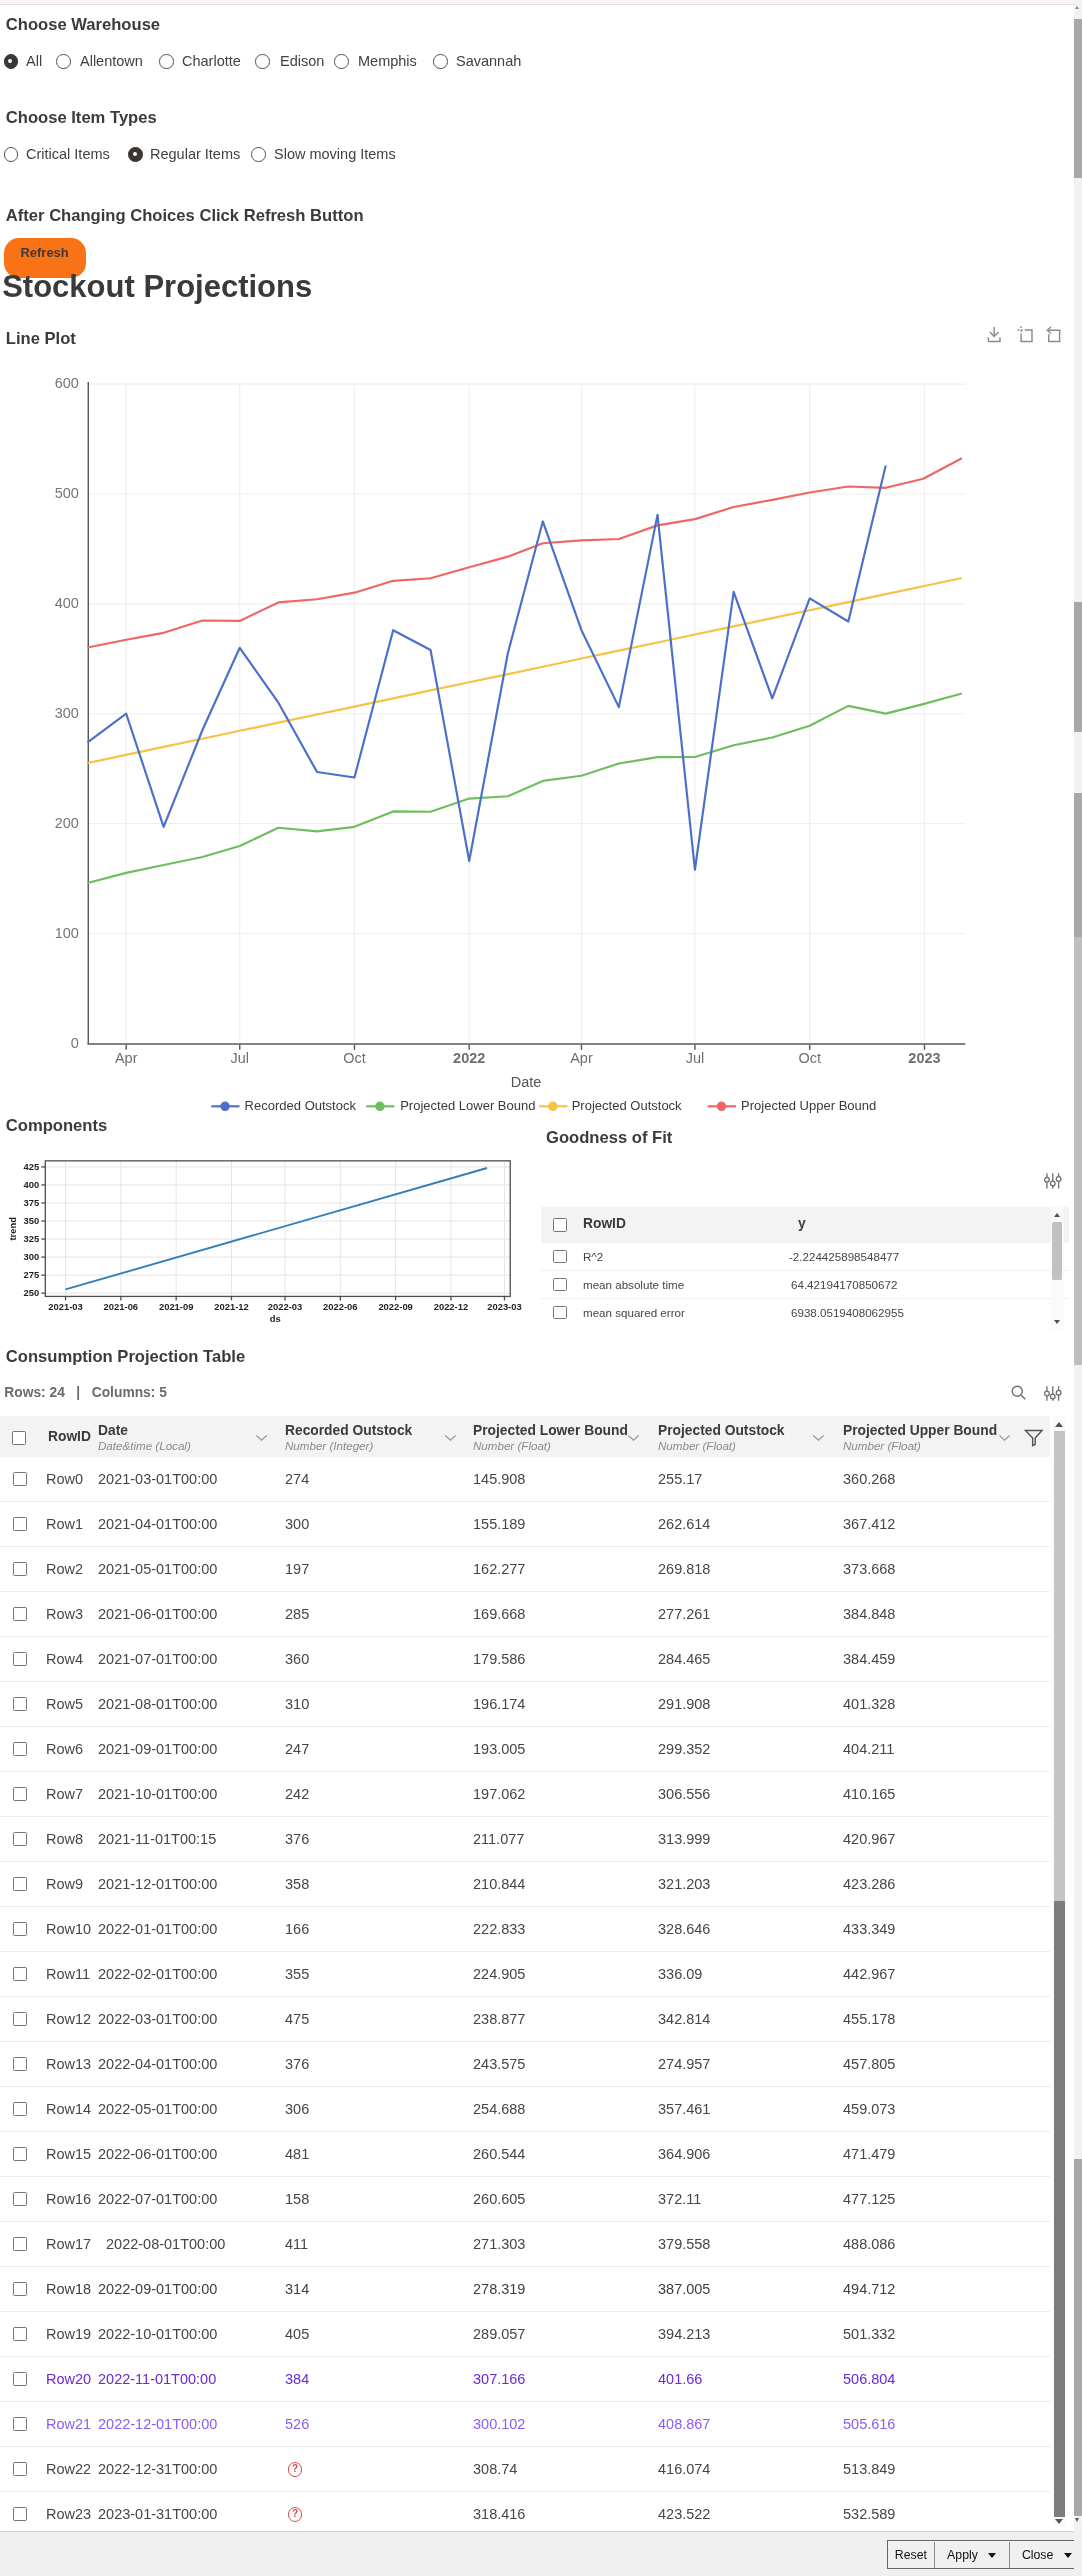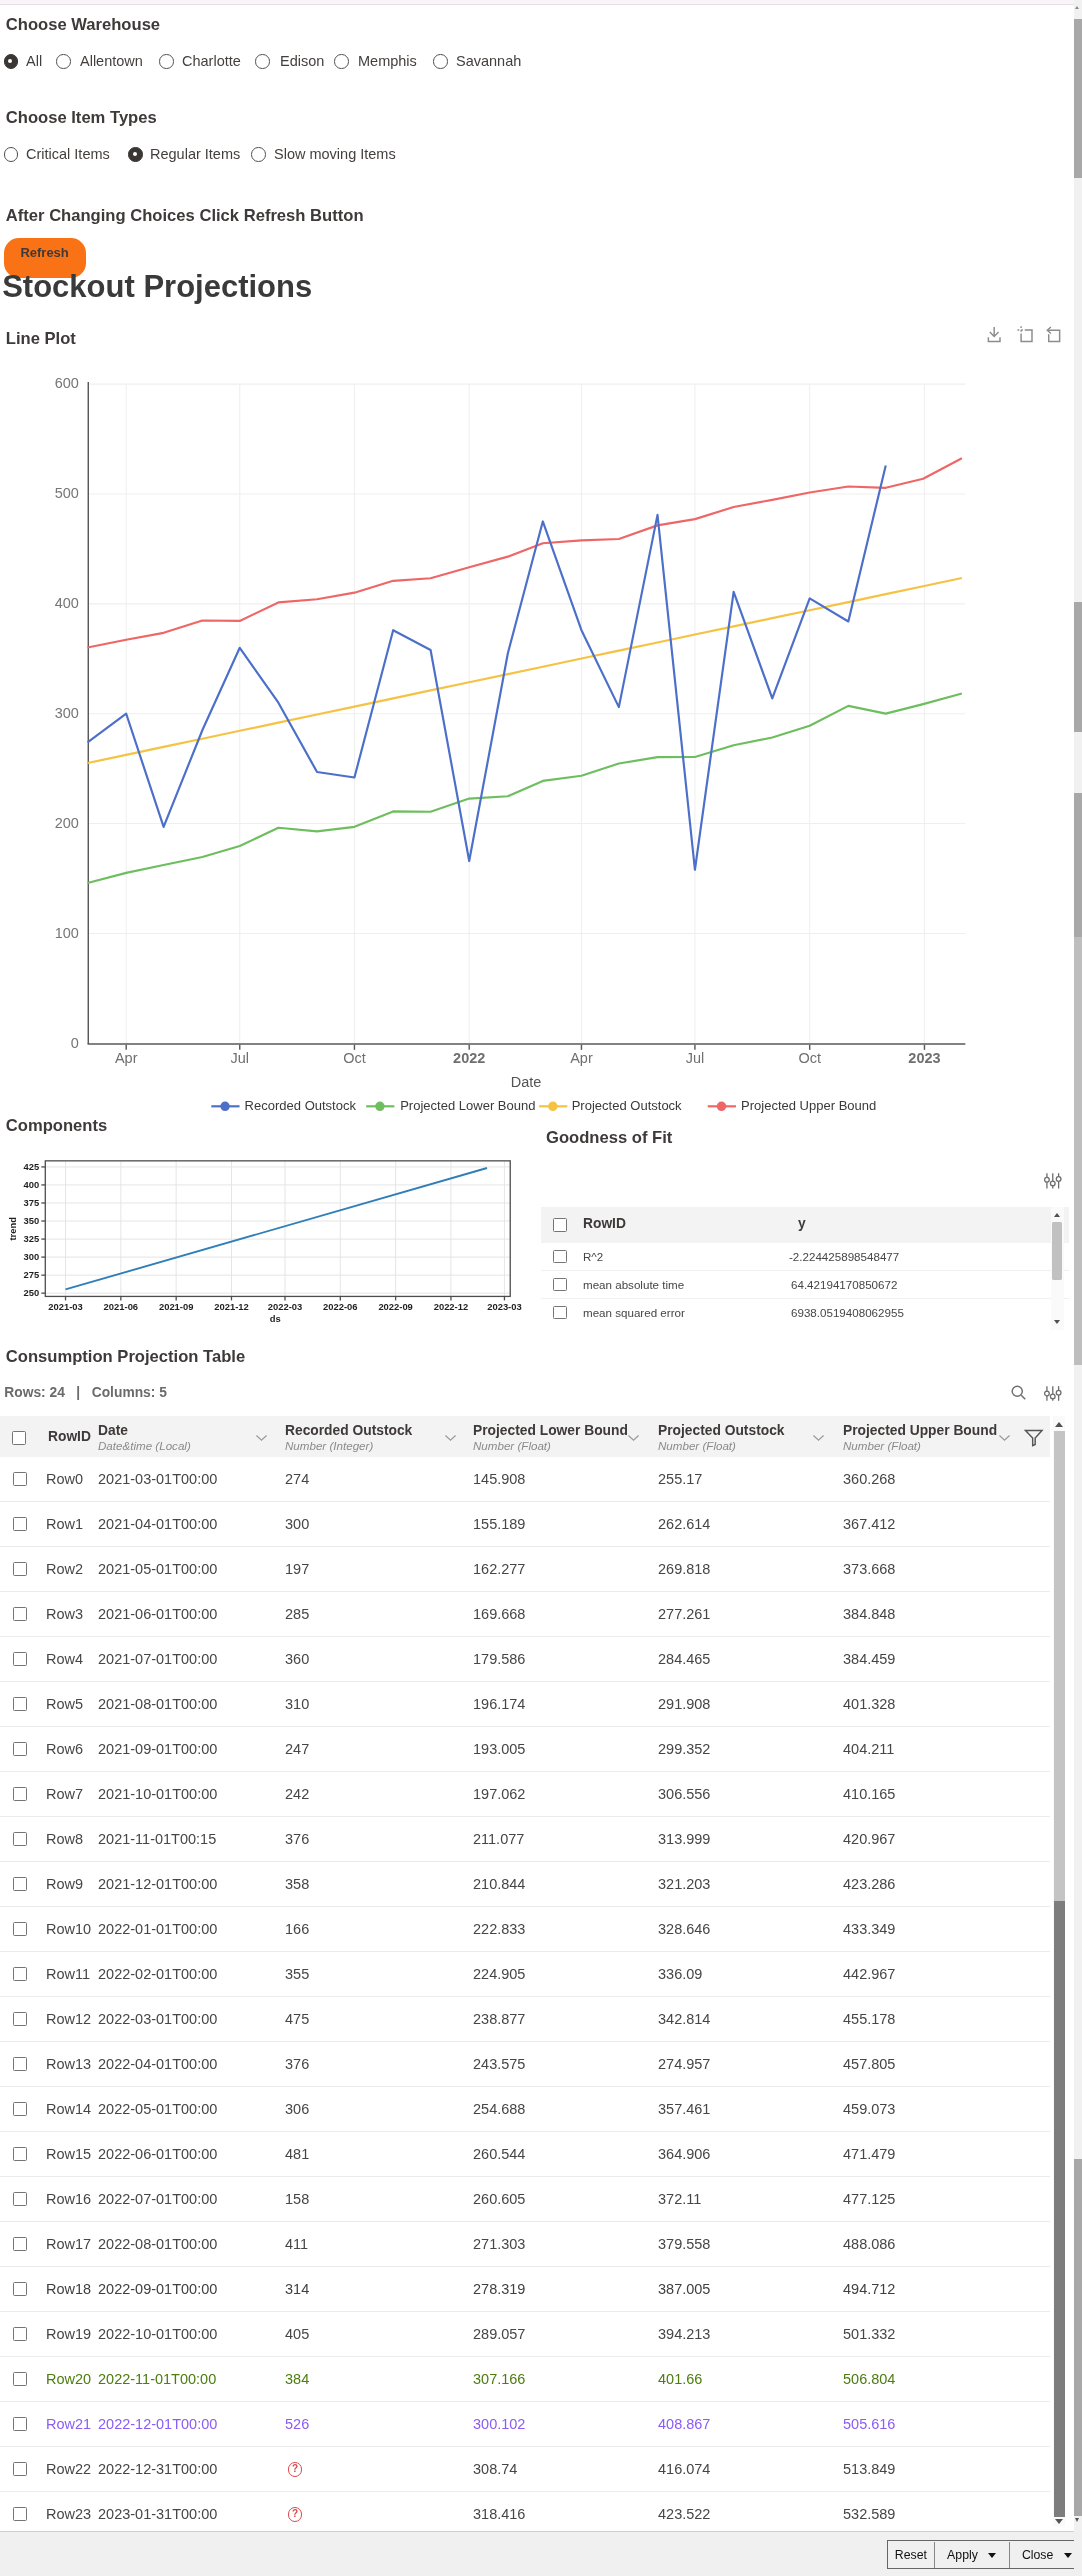--- a/index.html
+++ b/index.html
@@ -445,21 +445,21 @@
 <span class="abs" style="left:46px;top:13.8px;">Row16</span>
 <span class="abs" style="left:98px;top:13.8px;">2022-07-01T00:00</span>
 <span class="abs" style="left:285px;top:13.8px;">158</span>
 <span class="abs" style="left:473px;top:13.8px;">260.605</span>
 <span class="abs" style="left:658px;top:13.8px;">372.11</span>
 <span class="abs" style="left:843px;top:13.8px;">477.125</span>
 </div>
 <div style="position:relative;height:45px;border-bottom:0.7px solid #ececec;font-size:14.5px;color:#464646;">
 <div class="cb" style="left:13px;top:15px;"></div>
 <span class="abs" style="left:46px;top:13.8px;">Row17</span>
-<span class="abs" style="left:98px;top:13.8px;">2022-08-01T00:00</span>
+<span class="abs" style="left:106px;top:13.8px;">2022-08-01T00:00</span>
 <span class="abs" style="left:285px;top:13.8px;">411</span>
 <span class="abs" style="left:473px;top:13.8px;">271.303</span>
 <span class="abs" style="left:658px;top:13.8px;">379.558</span>
 <span class="abs" style="left:843px;top:13.8px;">488.086</span>
 </div>
 <div style="position:relative;height:45px;border-bottom:0.7px solid #ececec;font-size:14.5px;color:#404040;">
 <div class="cb" style="left:13px;top:15px;"></div>
 <span class="abs" style="left:46px;top:13.8px;">Row18</span>
 <span class="abs" style="left:98px;top:13.8px;">2022-09-01T00:00</span>
 <span class="abs" style="left:285px;top:13.8px;">314</span>
@@ -469,21 +469,21 @@
 </div>
 <div style="position:relative;height:45px;border-bottom:0.7px solid #ececec;font-size:14.5px;color:#464646;">
 <div class="cb" style="left:13px;top:15px;"></div>
 <span class="abs" style="left:46px;top:13.8px;">Row19</span>
 <span class="abs" style="left:98px;top:13.8px;">2022-10-01T00:00</span>
 <span class="abs" style="left:285px;top:13.8px;">405</span>
 <span class="abs" style="left:473px;top:13.8px;">289.057</span>
 <span class="abs" style="left:658px;top:13.8px;">394.213</span>
 <span class="abs" style="left:843px;top:13.8px;">501.332</span>
 </div>
-<div style="position:relative;height:45px;border-bottom:0.7px solid #ececec;font-size:14.5px;color:#4d7c0f;">
+<div style="position:relative;height:45px;border-bottom:0.7px solid #ececec;font-size:14.5px;color:#6d28d9;">
 <div class="cb" style="left:13px;top:15px;"></div>
 <span class="abs" style="left:46px;top:13.8px;">Row20</span>
 <span class="abs" style="left:98px;top:13.8px;">2022-11-01T00:00</span>
 <span class="abs" style="left:285px;top:13.8px;">384</span>
 <span class="abs" style="left:473px;top:13.8px;">307.166</span>
 <span class="abs" style="left:658px;top:13.8px;">401.66</span>
 <span class="abs" style="left:843px;top:13.8px;">506.804</span>
 </div>
 <div style="position:relative;height:45px;border-bottom:0.7px solid #ececec;font-size:14.5px;color:#8b5cf6;">
 <div class="cb" style="left:13px;top:15px;"></div>

